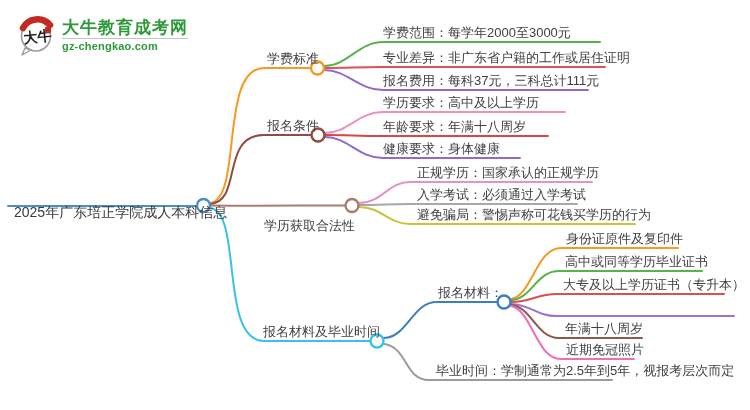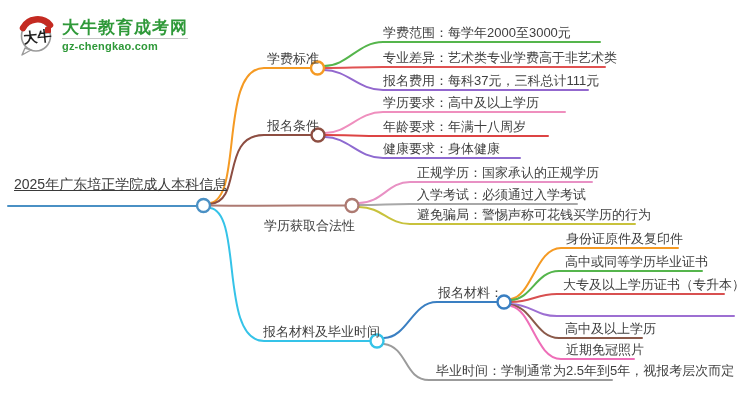--- a/index.html
+++ b/index.html
@@ -73,39 +73,39 @@
     <path d="M511 306 C532 310 536 359 561 359 L634 359" stroke-width="2" stroke="#ee6eb8"></path>
 
     <circle cx="203.5" cy="205.5" r="6.5" fill="#ffffff" stroke-width="2.4" stroke="#4a90c4"></circle>
     <circle cx="317.5" cy="68" r="6.5" fill="#ffffff" stroke-width="2.4" stroke="#f59a23"></circle>
     <circle cx="318" cy="135" r="6.5" fill="#ffffff" stroke-width="2.4" stroke="#8d4e42"></circle>
     <circle cx="352" cy="205.5" r="6.5" fill="#ffffff" stroke-width="2.4" stroke="#ad7a72"></circle>
     <circle cx="377" cy="341" r="6.5" fill="#ffffff" stroke-width="2.4" stroke="#35c3e8"></circle>
     <circle cx="504" cy="302" r="6.5" fill="#ffffff" stroke-width="2.4" stroke="#3a7fc2"></circle>
   </svg>
 
-  <div class="lbl root-lbl" style="left:14px;top:176px;text-decoration:underline;">2025年广东培正学院成人本科信息</div>
+  <div class="lbl root-lbl" style="left:14px;top:204px;">2025年广东培正学院成人本科信息</div>
 
   <div class="lbl" style="left:267px;top:51px;">学费标准</div>
   <div class="lbl" style="left:383px;top:25px;">学费范围：每学年2000至3000元</div>
-  <div class="lbl" style="left:383px;top:50px;">专业差异：艺术类专业学费高于非艺术类</div>
+  <div class="lbl" style="left:383px;top:50px;">专业差异：非广东省户籍的工作或居住证明</div>
   <div class="lbl" style="left:383px;top:73px;">报名费用：每科37元，三科总计111元</div>
 
   <div class="lbl" style="left:267px;top:118px;">报名条件</div>
   <div class="lbl" style="left:383px;top:95px;">学历要求：高中及以上学历</div>
   <div class="lbl" style="left:383px;top:119px;">年龄要求：年满十八周岁</div>
   <div class="lbl" style="left:383px;top:141px;">健康要求：身体健康</div>
 
   <div class="lbl" style="left:264px;top:188px;margin-top:30px;">学历获取合法性</div>
   <div class="lbl" style="left:417px;top:165px;">正规学历：国家承认的正规学历</div>
   <div class="lbl" style="left:417px;top:187px;">入学考试：必须通过入学考试</div>
   <div class="lbl" style="left:417px;top:207px;">避免骗局：警惕声称可花钱买学历的行为</div>
 
   <div class="lbl" style="left:263px;top:324px;">报名材料及毕业时间</div>
   <div class="lbl" style="left:438px;top:285px;">报名材料：</div>
   <div class="lbl" style="left:566px;top:231px;">身份证原件及复印件</div>
   <div class="lbl" style="left:565px;top:254px;">高中或同等学历毕业证书</div>
   <div class="lbl" style="left:563px;top:277px;">大专及以上学历证书（专升本）</div>
-  <div class="lbl" style="left:565px;top:321px;">高中及以上学历</div>
+  <div class="lbl" style="left:565px;top:321px;">年满十八周岁</div>
   <div class="lbl" style="left:566px;top:342px;">近期免冠照片</div>
   <div class="lbl" style="left:436px;top:363px;">毕业时间：学制通常为2.5年到5年，视报考层次而定</div>
 
 </div>
 
 </body></html>

